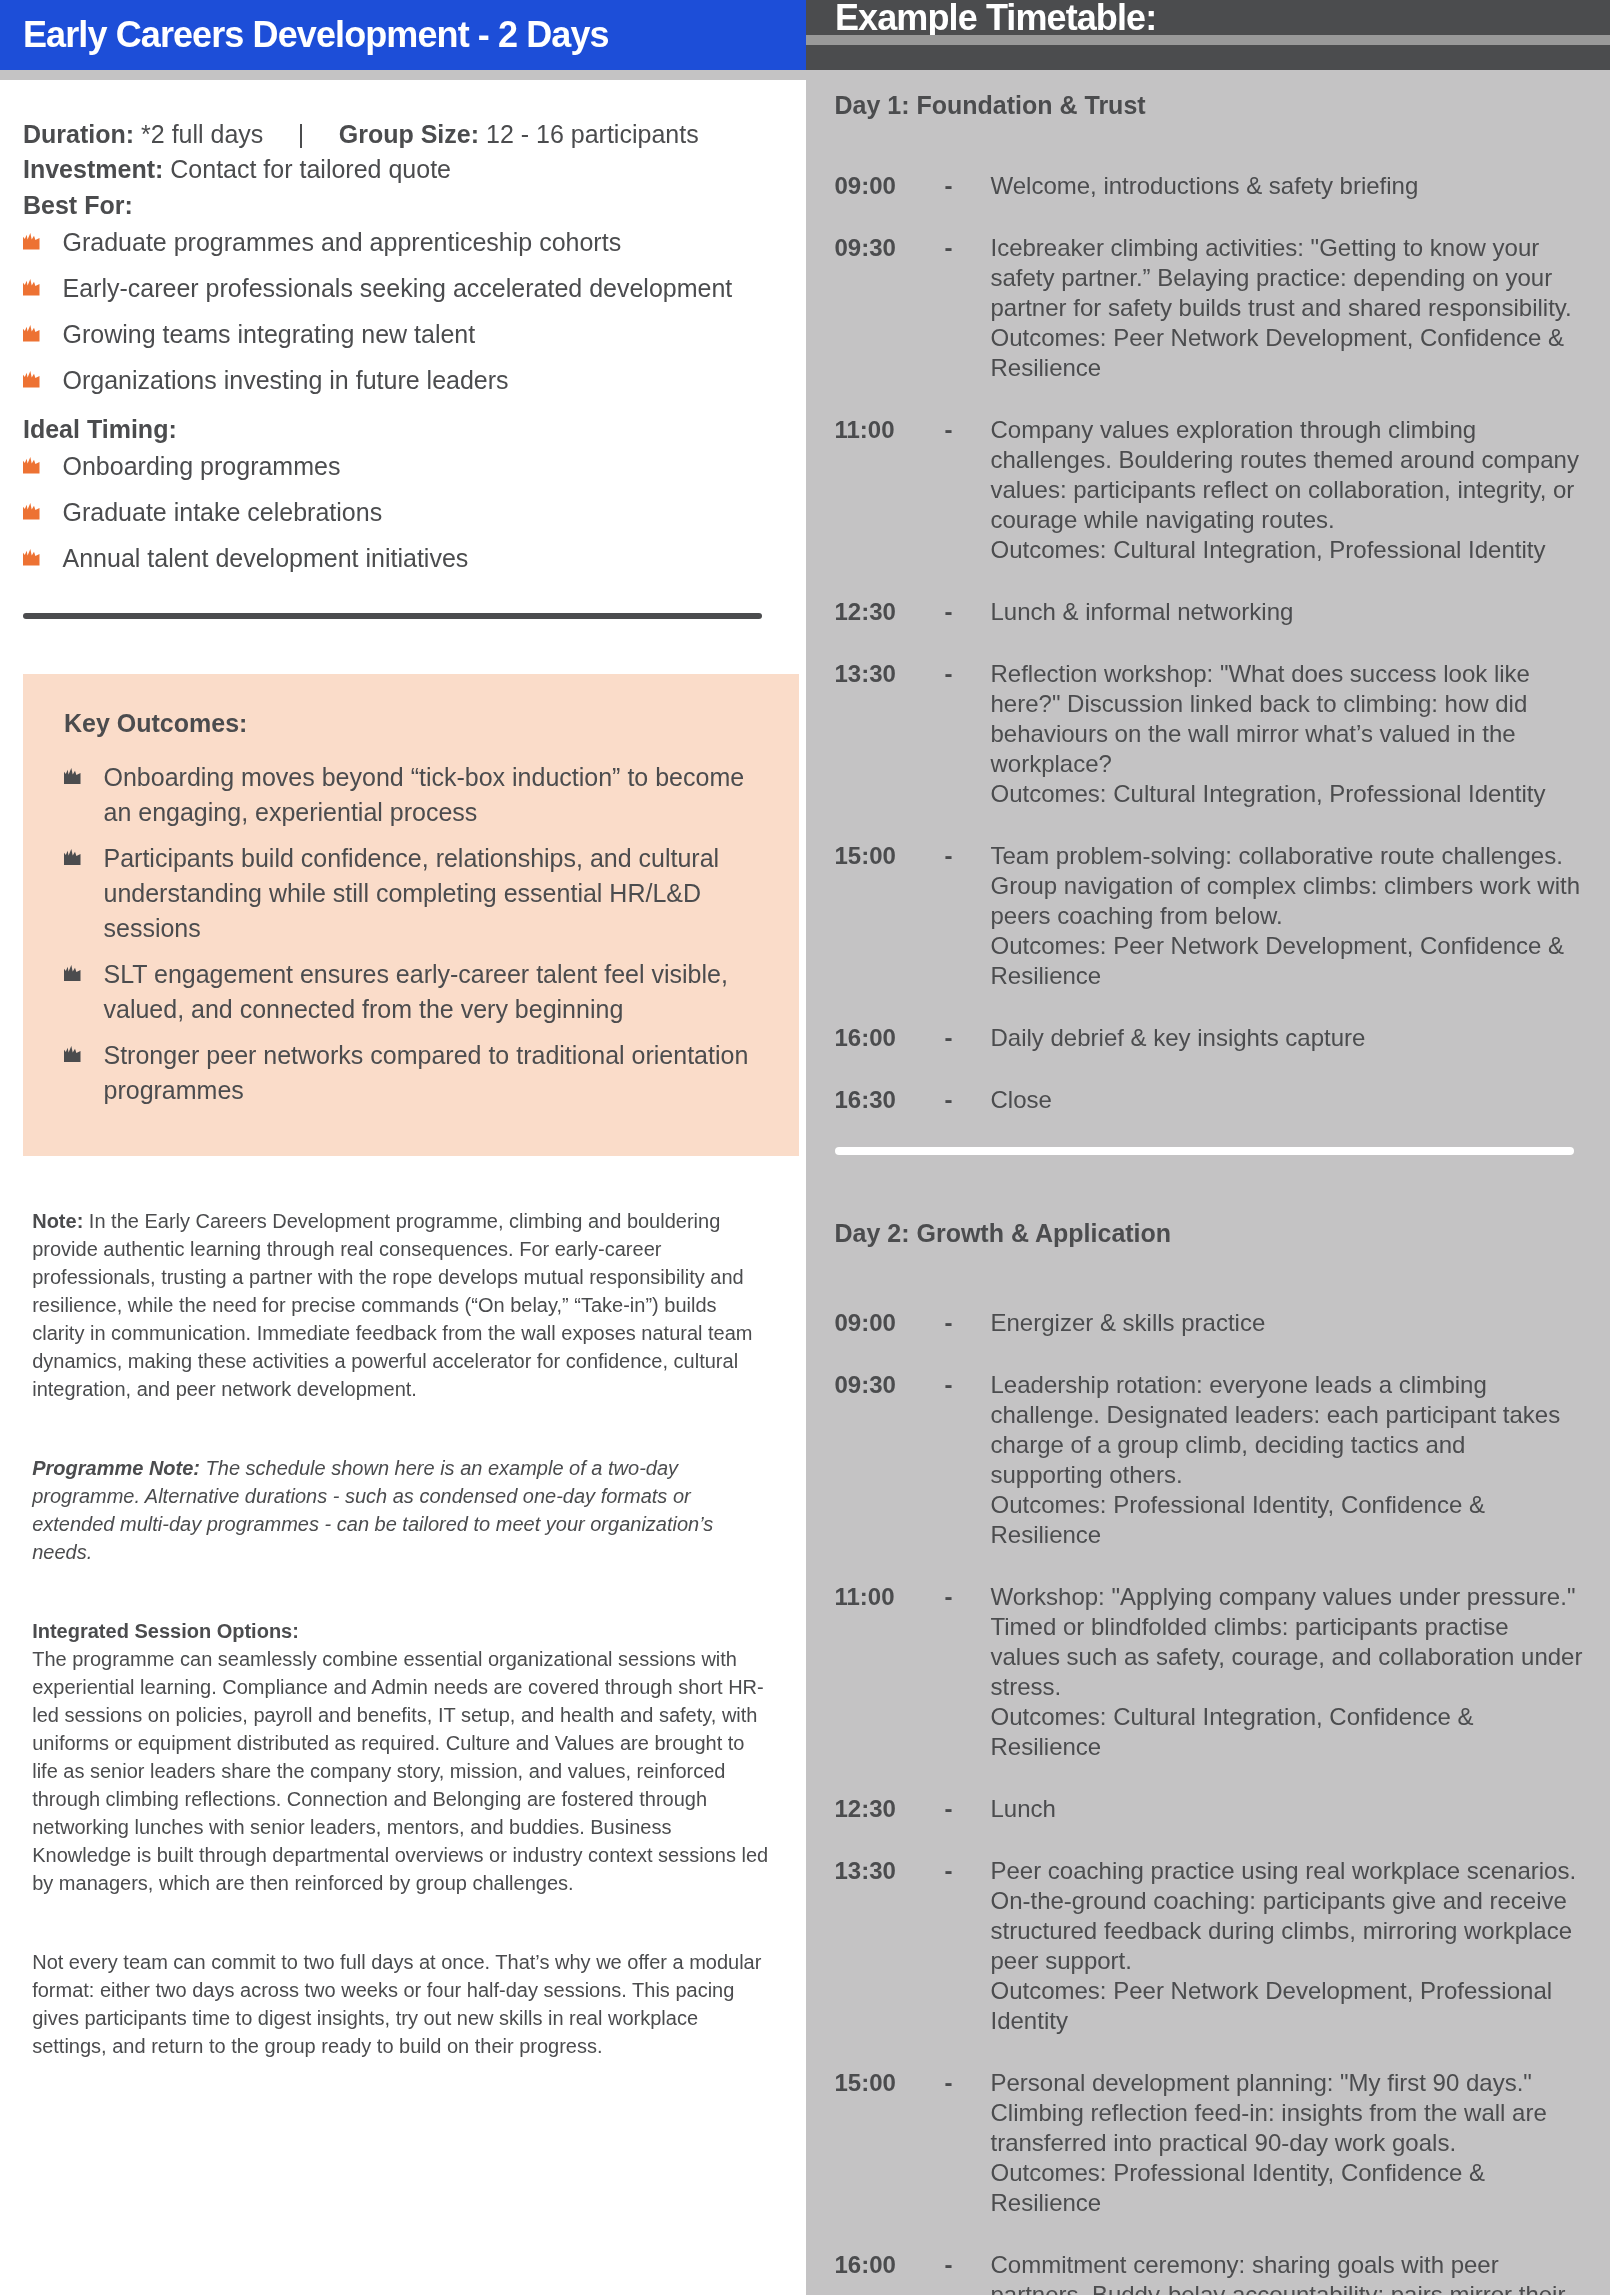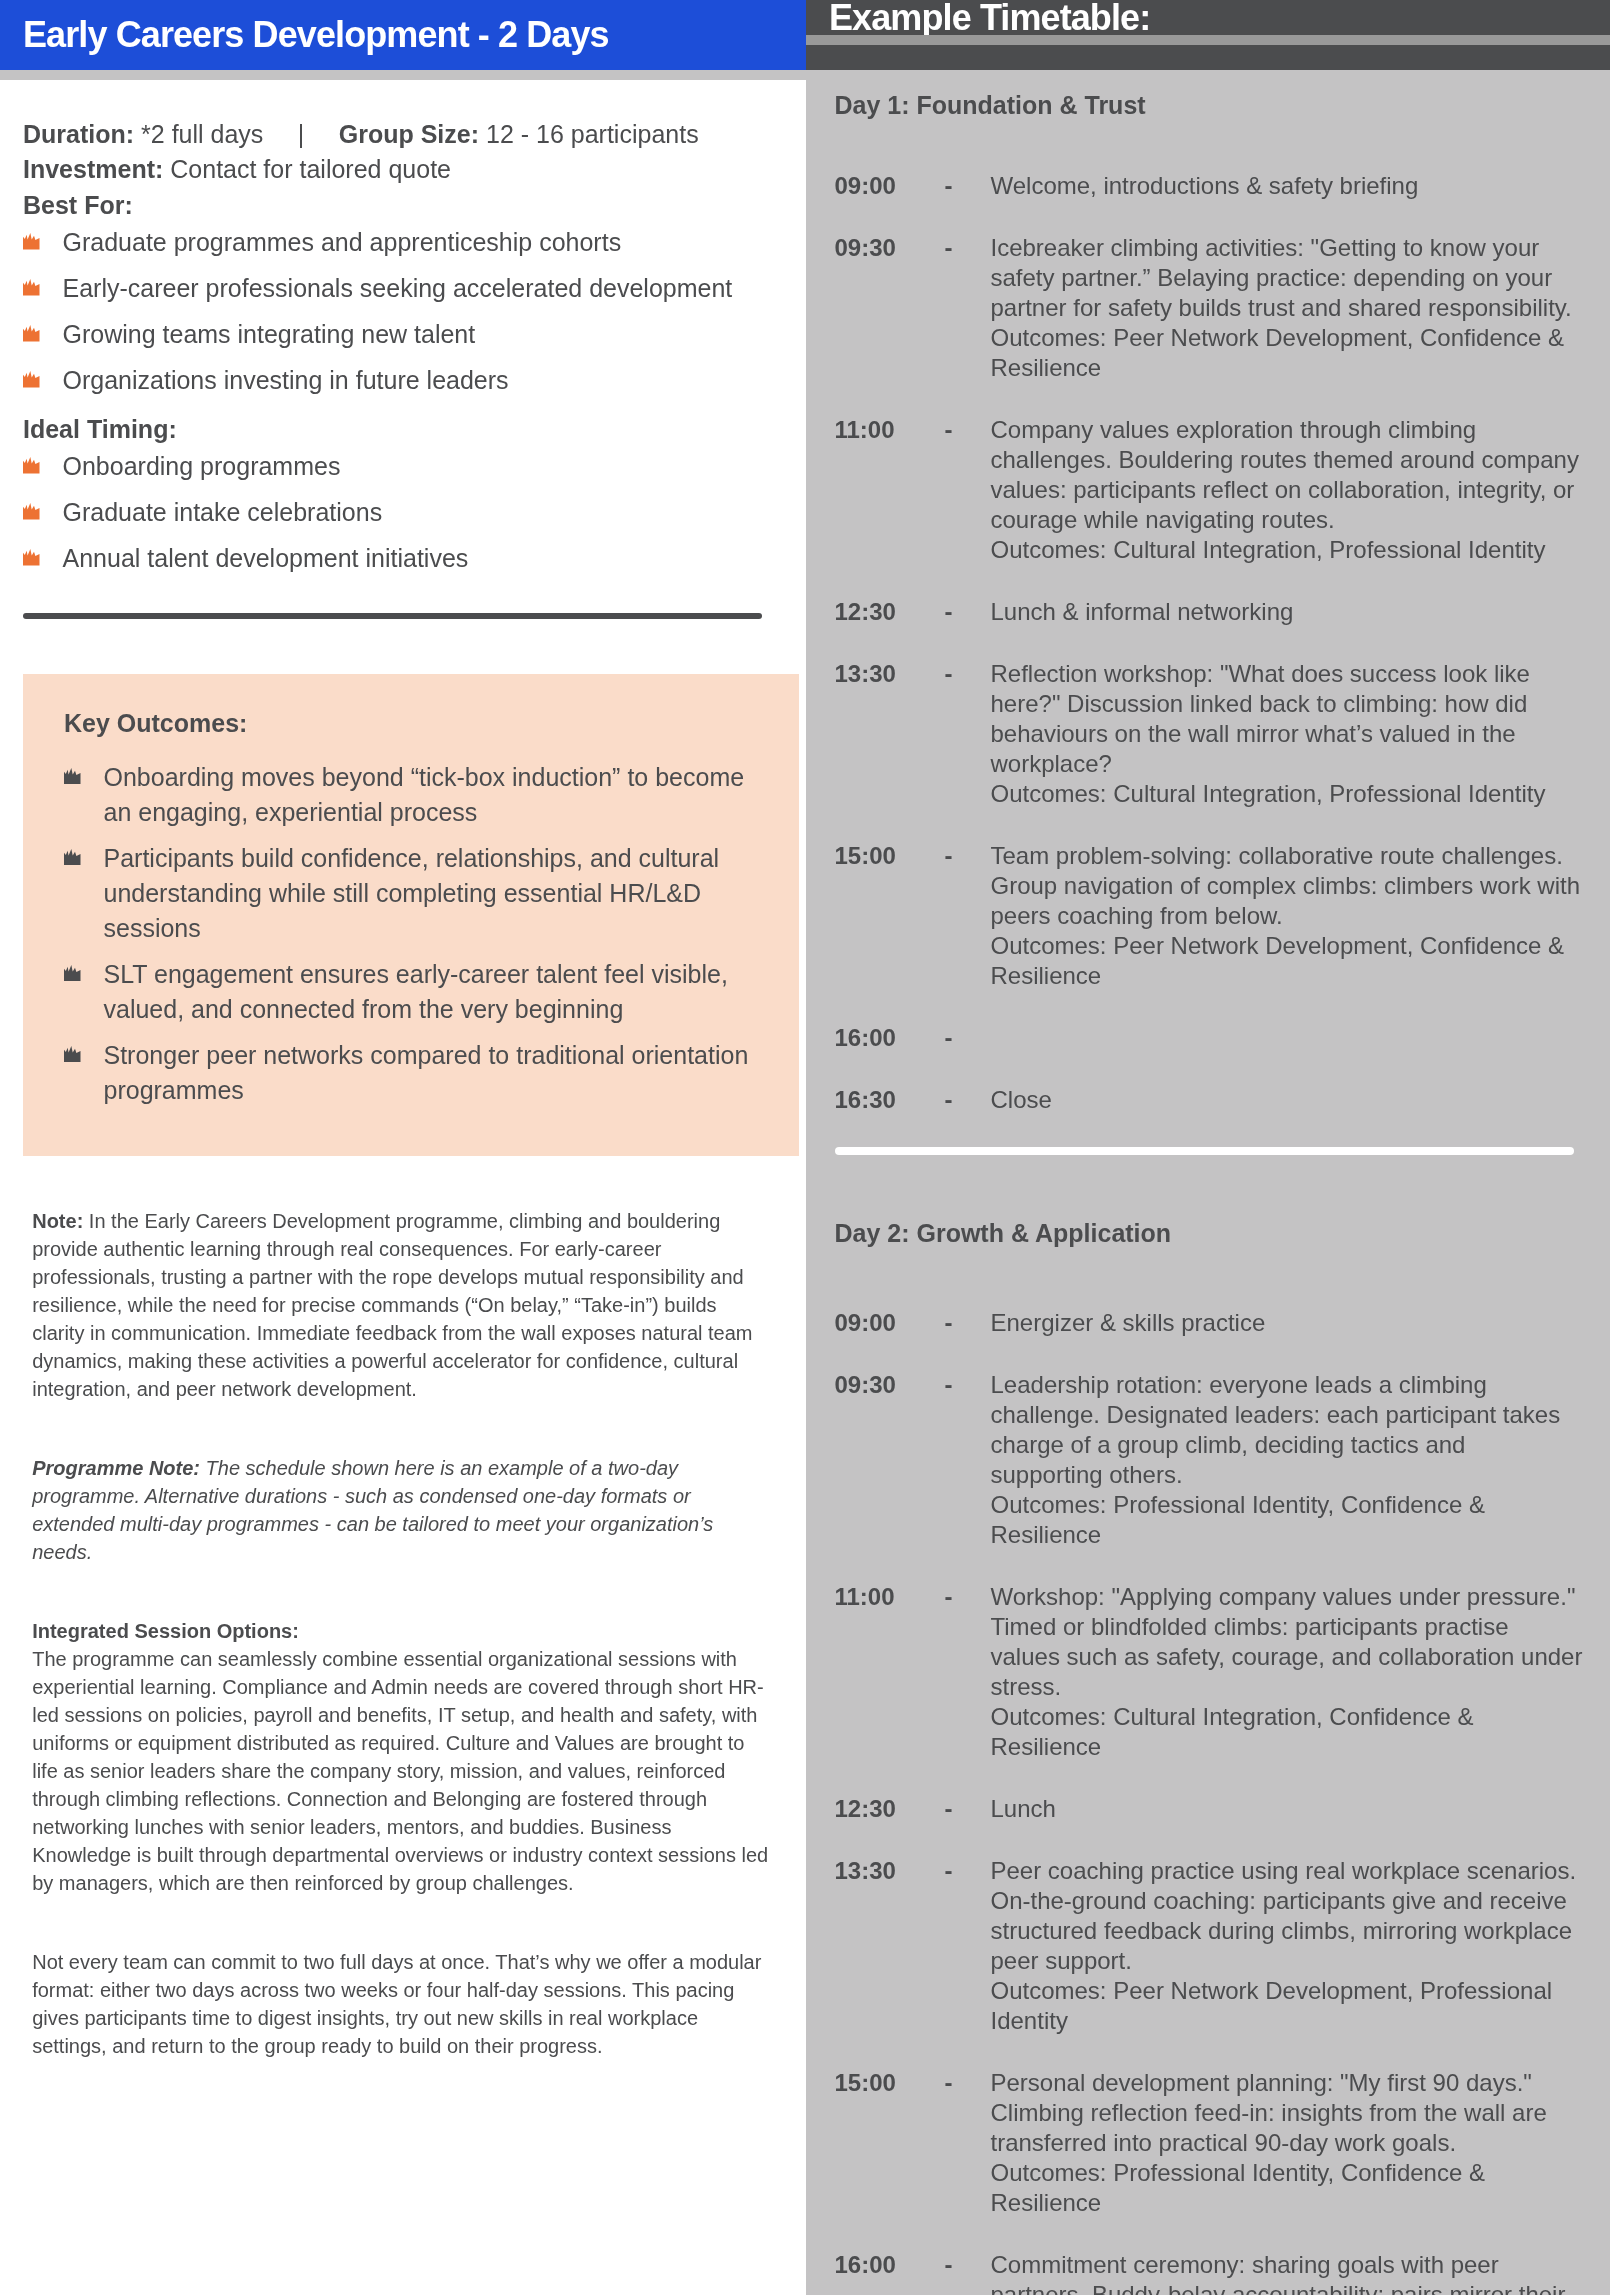--- a/index.html
+++ b/index.html
@@ -166,21 +166,21 @@
       <span>The programme can seamlessly combine essential organizational sessions with experiential learning. Compliance and Admin needs are covered through short HR-led sessions on policies, payroll and benefits, IT setup, and health and safety, with uniforms or equipment distributed as required. Culture and Values are brought to life as senior leaders share the company story, mission, and values, reinforced through climbing reflections. Connection and Belonging are fostered through networking lunches with senior leaders, mentors, and buddies. Business Knowledge is built through departmental overviews or industry context sessions led by managers, which are then reinforced by group challenges.</span>
     </p>
 
     <p class="para">
       <span>Not every team can commit to two full days at once. That’s why we offer a modular format: either two days across two weeks or four half-day sessions. This pacing gives participants time to digest insights, try out new skills in real workplace settings, and return to the group ready to build on their progress.</span>
     </p>
   </div>
 </div>
 
 <div class="right">
-  <div style="height:70px;background:#4b4c4e;display:flex;align-items:center;padding-left:23px;">
+  <div style="height:70px;background:#4b4c4e;display:flex;align-items:center;padding-left:29px;">
     <h1 style="color:#fff;font-size:36px;font-weight:700;letter-spacing:-0.9px;margin-top:-34px;">Example Timetable:</h1>
   </div>
   <div style="height:10px;background:#999999;margin-top:-35px;position:relative;"></div>
 
   <div class="rcontent">
 
     <div>
       <div class="day-title">Day 1: Foundation &amp; Trust</div>
       <div class="slots">
         <div class="slot">
@@ -209,20 +209,21 @@
             <span class="desc"><span>Reflection workshop: "What does success look like here?" Discussion linked back to climbing: how did behaviours on the wall mirror what’s valued in the workplace?</span><span class="outc">Outcomes: Cultural Integration, Professional Identity</span></span>
           </div>
         <div class="slot">
             <span class="time">15:00</span>
             <span class="dash">-</span>
             <span class="desc"><span>Team problem-solving: collaborative route challenges. Group navigation of complex climbs: climbers work with peers coaching from below.</span><span class="outc">Outcomes: Peer Network Development, Confidence &amp; Resilience</span></span>
           </div>
         <div class="slot">
             <span class="time">16:00</span>
             <span class="dash">-</span>
+            <span class="desc"><span>Daily debrief &amp; key insights capture</span></span>
           </div>
         <div class="slot">
             <span class="time">16:30</span>
             <span class="dash">-</span>
             <span class="desc"><span>Close</span></span>
           </div>
       </div>
     </div>
 
     <div class="rule-light"></div>

